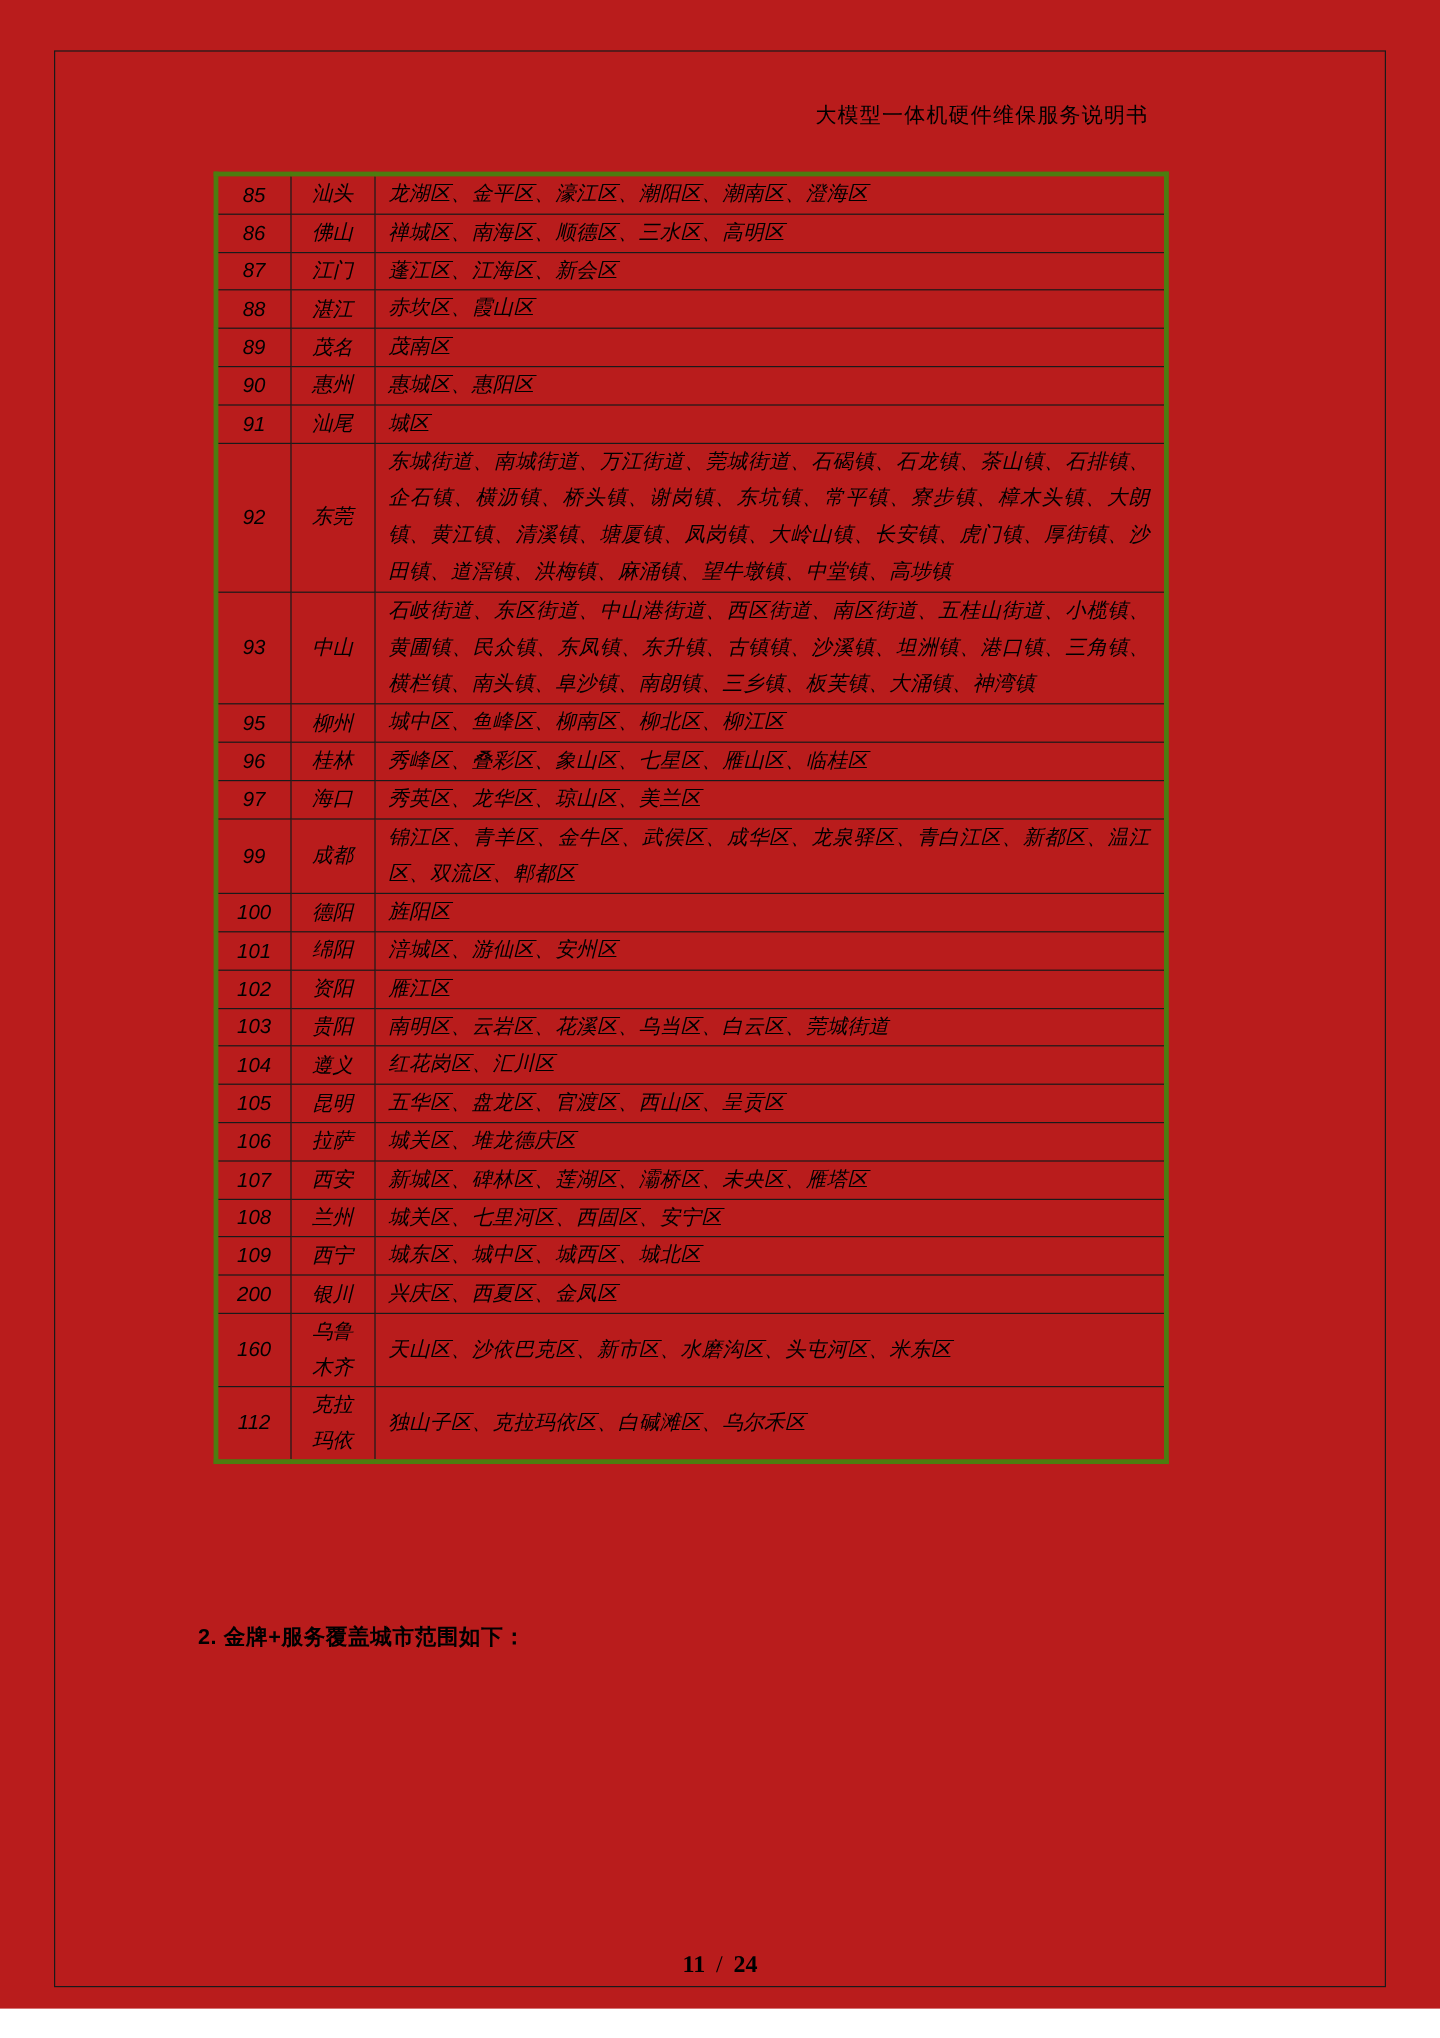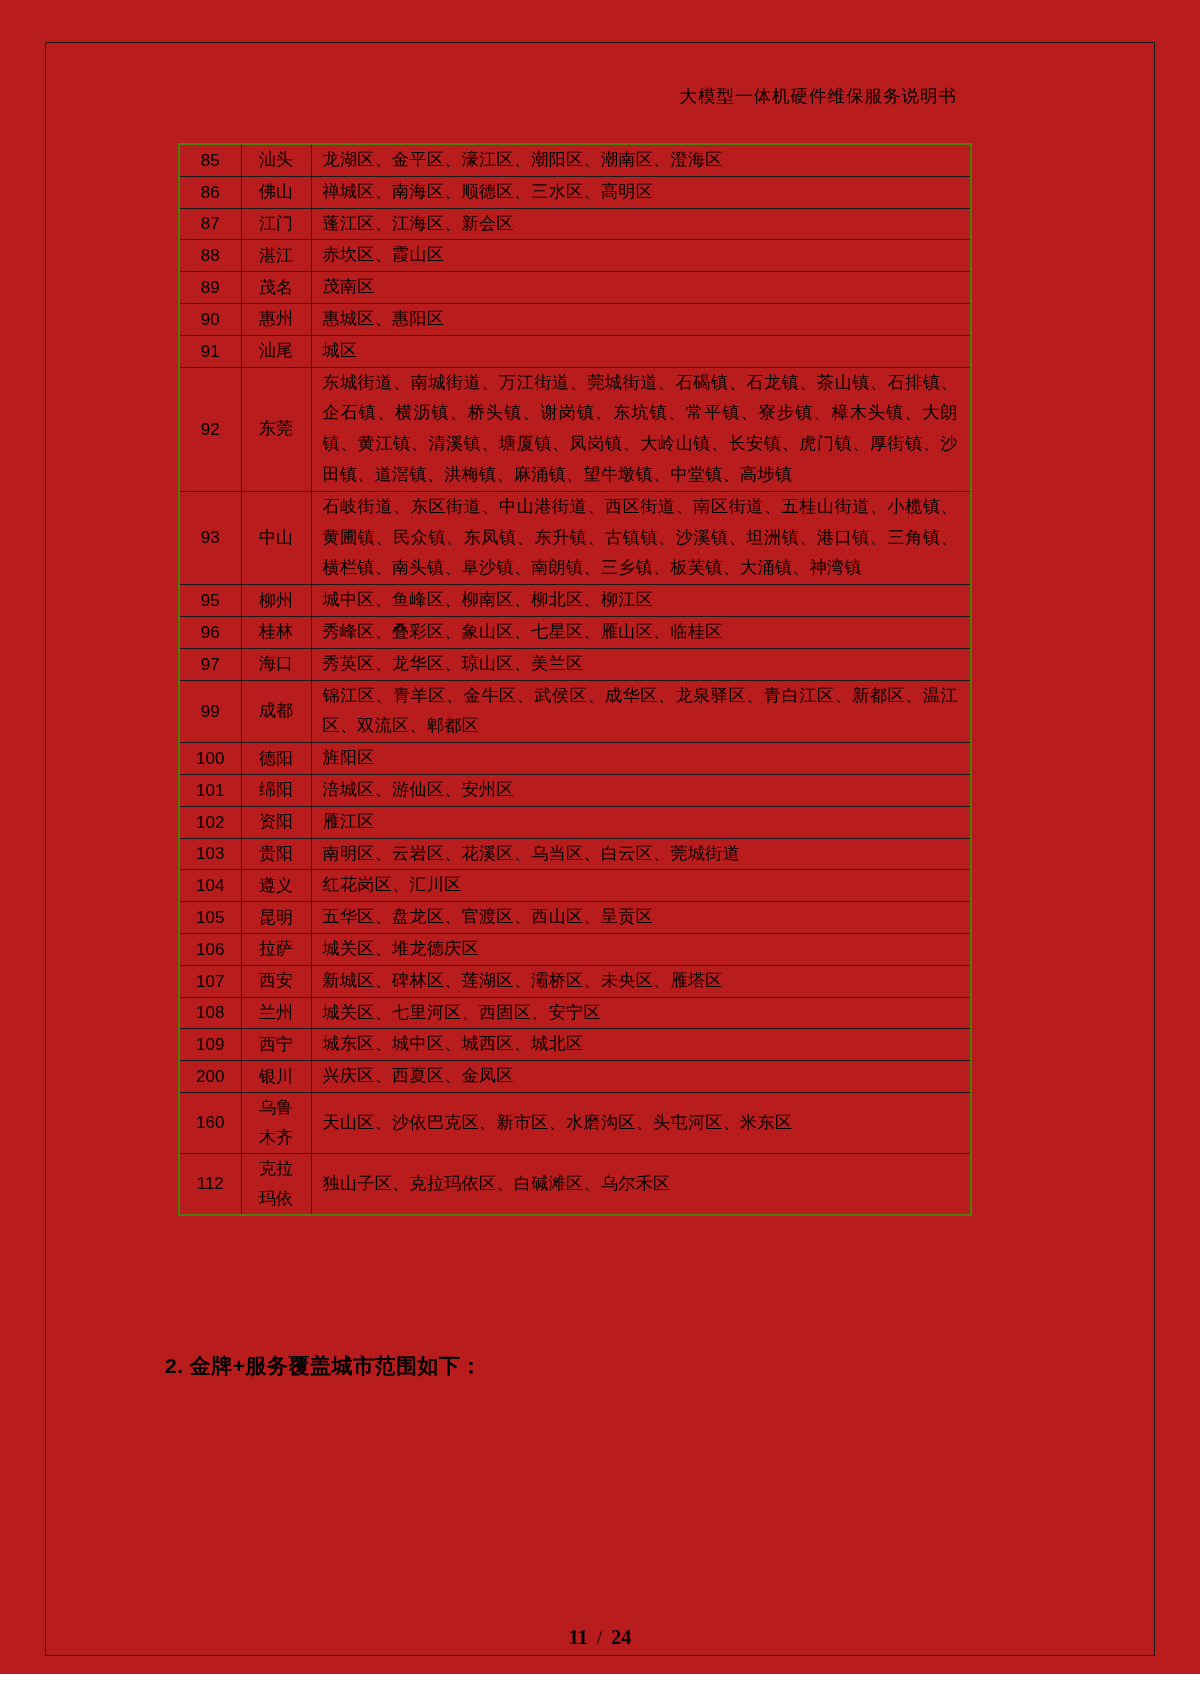--- a/index.html
+++ b/index.html
@@ -32,21 +32,22 @@
     letter-spacing: 1px;
     white-space: nowrap;
   }
   table.coverage-table {
     position: absolute;
     left: 178px;
     top: 143px;
     width: 792px;
     border-collapse: collapse;
     table-layout: fixed;
-    border: 2px solid #4d7c0f;
+    border: 4px solid #4d7c0f;
+    font-style: italic;
   }
   table.coverage-table td {
     border: 1px solid #1a1a1a;
     font-size: 17px;
     vertical-align: middle;
     overflow: hidden;
   }
   td.row-number-cell {
     text-align: center;
     height: 29px;
@@ -62,21 +63,21 @@
     text-align: justify;
     line-height: 30.8px;
     padding: 0 12px 0 11px;
     letter-spacing: 0.4px;
     margin-top: 40px;
   }
   .section-heading {
     position: absolute;
     left: 165px;
     top: 1352px;
-    font-size: 21px;
+    font-size: 18px;
     font-weight: bold;
     letter-spacing: 0.5px;
   }
   .page-footer {
     position: absolute;
     top: 1626px;
     left: 0;
     width: 1200px;
     text-align: center;
     font-family: "Liberation Serif", serif;

